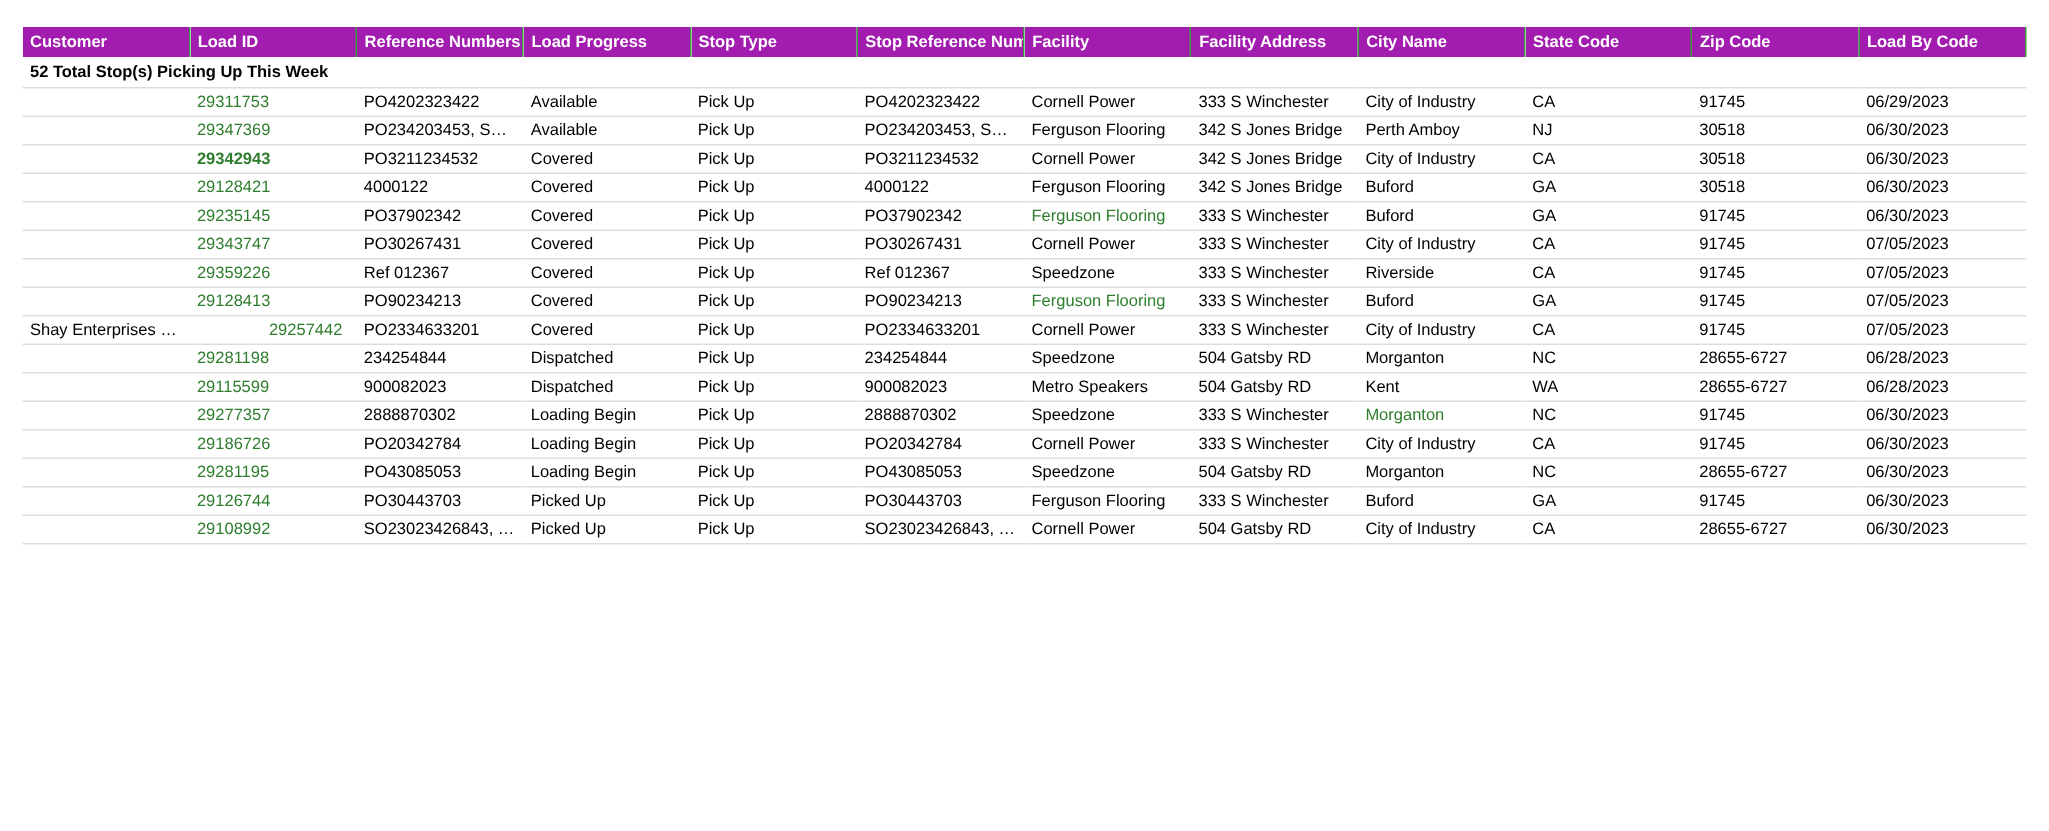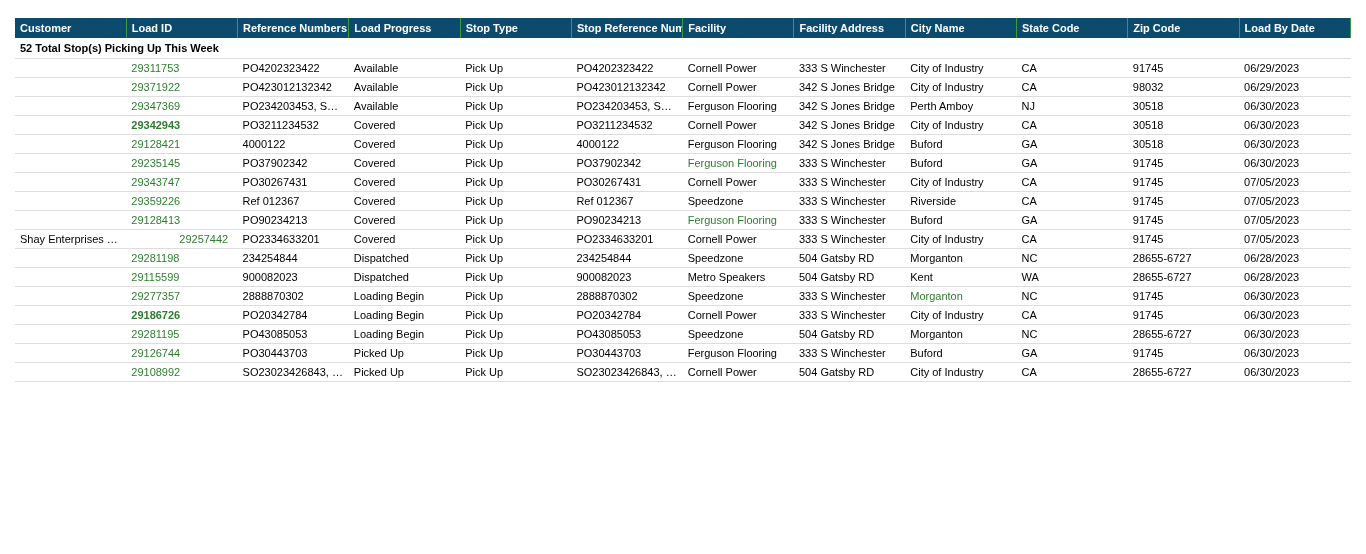--- a/index.html
+++ b/index.html
@@ -2,21 +2,21 @@
 <html><head>
   <meta charset="utf-8">
   <style>
     * { margin: 0; padding: 0; box-sizing: border-box; }
     body { font-family: Arial, sans-serif; font-size: 12px; background: #fff; color: #000; }
     .page { padding: 10px 15px; }
     h1 { font-size: 26px; font-weight: bold; margin-bottom: 4px; }
     .filter-info { font-size: 11px; margin-bottom: 8px; line-height: 1.5; }
     .group-by { font-size: 11px; font-weight: bold; margin-bottom: 6px; }
     table { width: 100%; border-collapse: collapse; table-layout: fixed; }
-    thead tr { background: #0c4a6e; color: #fff; }
+    thead tr { background: #a21caf; color: #fff; }
     thead th { padding: 4px 5px; text-align: left; font-size: 11px; font-weight: bold; border-right: 1px solid #3a9c3e; white-space: nowrap; overflow: hidden; }
     tbody tr { border-bottom: 1px solid #ddd; }
     tbody td { padding: 3px 5px; font-size: 11px; vertical-align: middle; white-space: nowrap; overflow: hidden; text-overflow: ellipsis; }
   </style>
 </head>
 <body>
 <div class="page">
 
 <h1></h1>
 <div class="filter-info">
@@ -33,53 +33,39 @@
           <th>Load ID</th>
           <th>Reference Numbers</th>
           <th>Load Progress</th>
           <th>Stop Type</th>
           <th>Stop Reference Numbers</th>
           <th>Facility</th>
           <th>Facility Address</th>
           <th>City Name</th>
           <th>State Code</th>
           <th>Zip Code</th>
-          <th>Load By Date</th>
+          <th>Load By Code</th>
         </tr>
   </thead>
   <tbody id="table-body">
         <tr>
           <td colspan="12" style="font-weight: bold; padding: 4px 5px; font-size: 11px;">52 Total Stop(s) Picking Up This Week</td>
         </tr>
         <tr>
           <td></td>
           <td style="color: rgb(46, 125, 46);"><a href="#" style="color: rgb(46, 125, 46); text-decoration: none;">29311753</a></td>
           <td>PO4202323422</td>
           <td>Available</td>
           <td>Pick Up</td>
           <td>PO4202323422</td>
           <td>Cornell Power</td>
           <td>333 S Winchester</td>
           <td>City of Industry</td>
           <td>CA</td>
           <td>91745</td>
-          <td>06/29/2023</td>
-        </tr>
-        <tr>
-          <td></td>
-          <td style="color: rgb(46, 125, 46);"><a href="#" style="color: rgb(46, 125, 46); text-decoration: none;">29371922</a></td>
-          <td>PO423012132342</td>
-          <td>Available</td>
-          <td>Pick Up</td>
-          <td>PO423012132342</td>
-          <td>Cornell Power</td>
-          <td>342 S Jones Bridge</td>
-          <td>City of Industry</td>
-          <td>CA</td>
-          <td>98032</td>
           <td>06/29/2023</td>
         </tr>
         <tr>
           <td></td>
           <td style="color: rgb(46, 125, 46);"><a href="#" style="color: rgb(46, 125, 46); text-decoration: none;">29347369</a></td>
           <td>PO234203453, SO234115687</td>
           <td>Available</td>
           <td>Pick Up</td>
           <td>PO234203453, SO234115687</td>
           <td>Ferguson Flooring</td>
@@ -224,21 +210,21 @@
           <td>2888870302</td>
           <td>Speedzone</td>
           <td>333 S Winchester</td>
           <td style="color: rgb(46, 125, 46);">Morganton</td>
           <td>NC</td>
           <td>91745</td>
           <td>06/30/2023</td>
         </tr>
         <tr>
           <td></td>
-          <td style="color: rgb(46, 125, 46); font-weight: bold;"><a href="#" style="color: rgb(46, 125, 46); text-decoration: none;">29186726</a></td>
+          <td style="color: rgb(46, 125, 46);"><a href="#" style="color: rgb(46, 125, 46); text-decoration: none;">29186726</a></td>
           <td>PO20342784</td>
           <td>Loading Begin</td>
           <td>Pick Up</td>
           <td>PO20342784</td>
           <td>Cornell Power</td>
           <td>333 S Winchester</td>
           <td>City of Industry</td>
           <td>CA</td>
           <td>91745</td>
           <td>06/30/2023</td>

